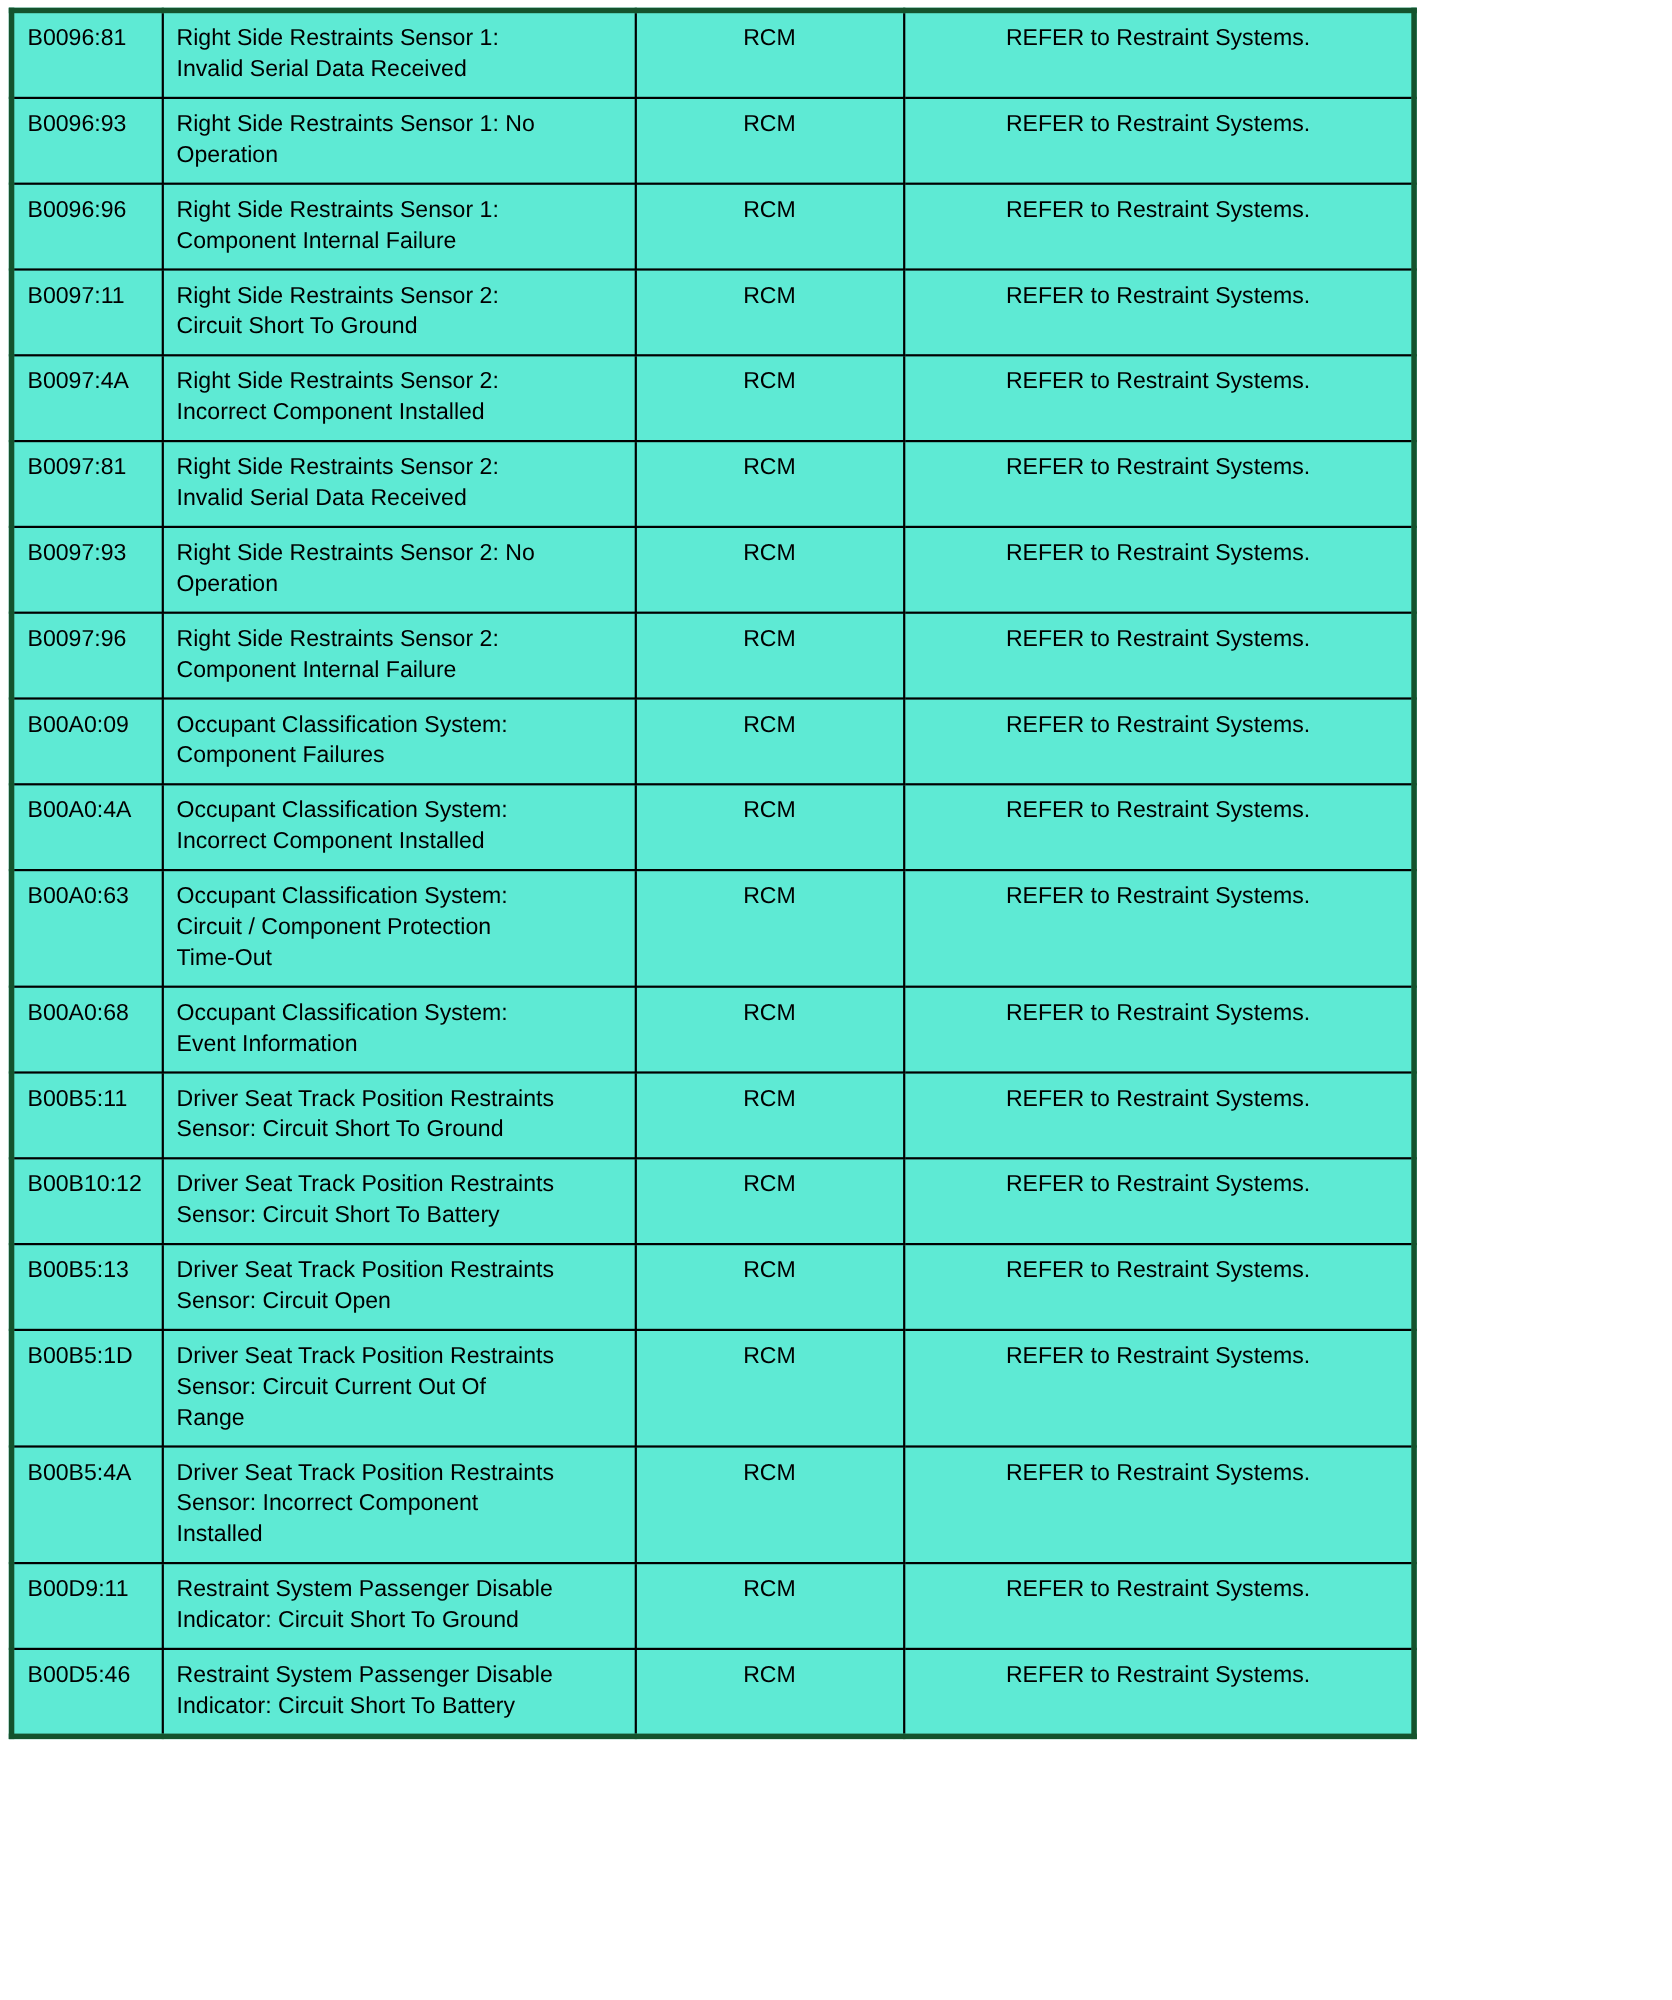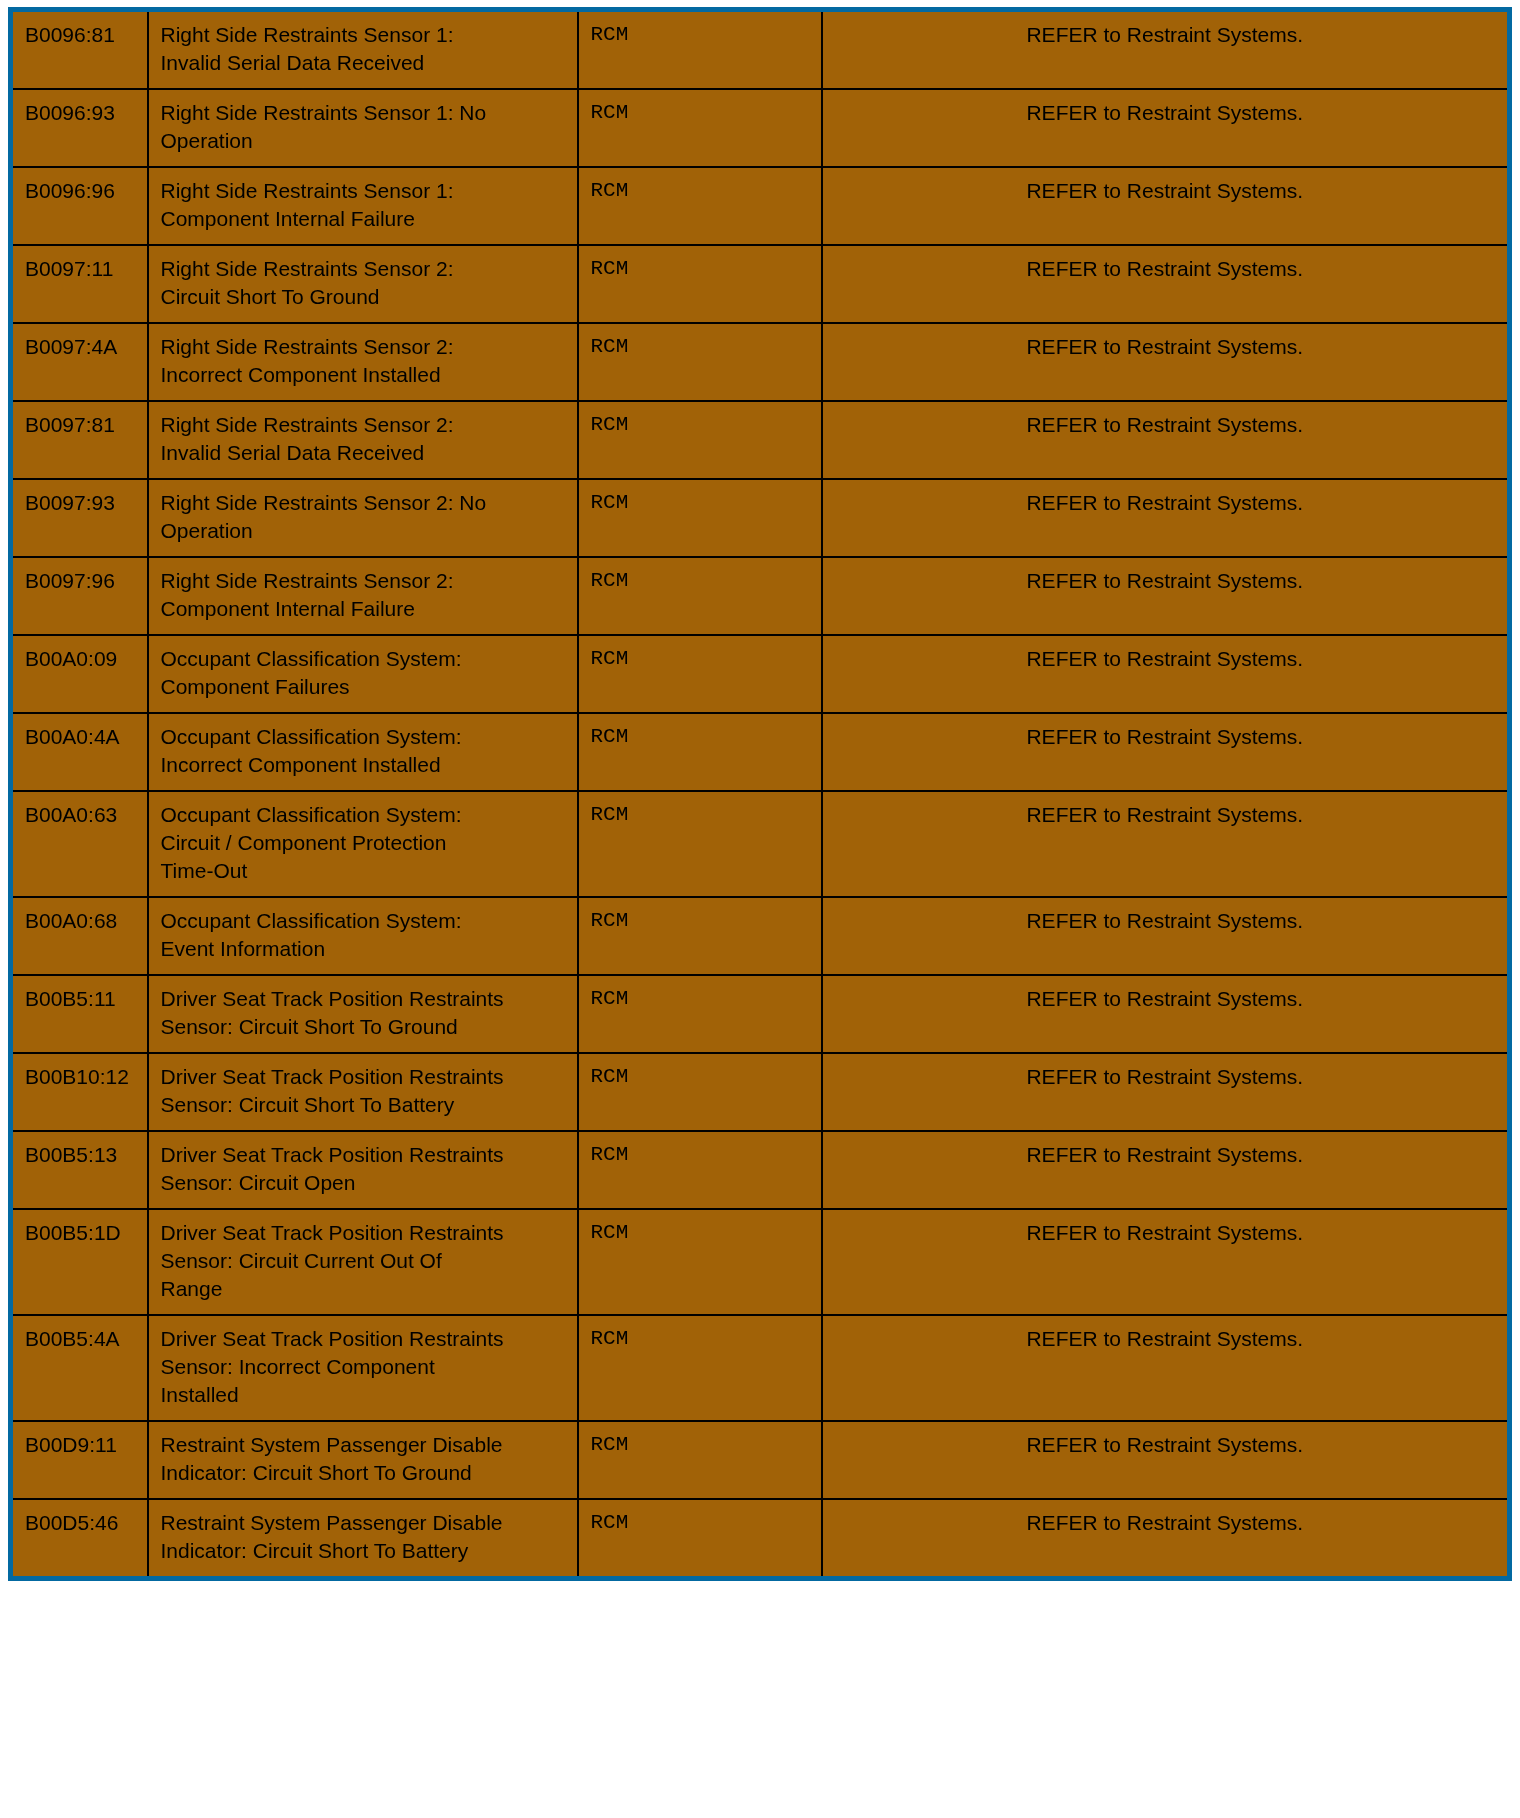--- a/index.html
+++ b/index.html
@@ -11,43 +11,42 @@
     width: 1520px;
     font-family: "Liberation Sans", sans-serif;
     color: #000000;
   }
   .page {
     padding: 7px 8px 6px 8px;
   }
   table.dtc-table {
     border-collapse: collapse;
     table-layout: fixed;
-    width: 1504px;
-    border: 5px solid #0369a1;
-    background: #a16207;
+    width: 1280px;
+    border: 5px solid #14532d;
+    background: #5eead4;
   }
   table.dtc-table td {
     border: 2px solid #000000;
     vertical-align: top;
     font-size: 21px;
     line-height: 28px;
     padding: 9px 12px 11px 12px;
     overflow: hidden;
   }
   td.cell-code {
     padding-left: 13px;
     padding-right: 4px;
     white-space: nowrap;
   }
   td.cell-desc {
     white-space: pre-line;
   }
   td.cell-module {
-    text-align: left;
-    font-family: Liberation Mono, monospace;
+    text-align: center;
   }
   td.cell-action {
     padding-left: 11px;
     text-align: center;
   }
   tr.row-2 { height: 78px; }
   tr.row-3 { height: 104px; }
 </style>
 </head>
 <body>

